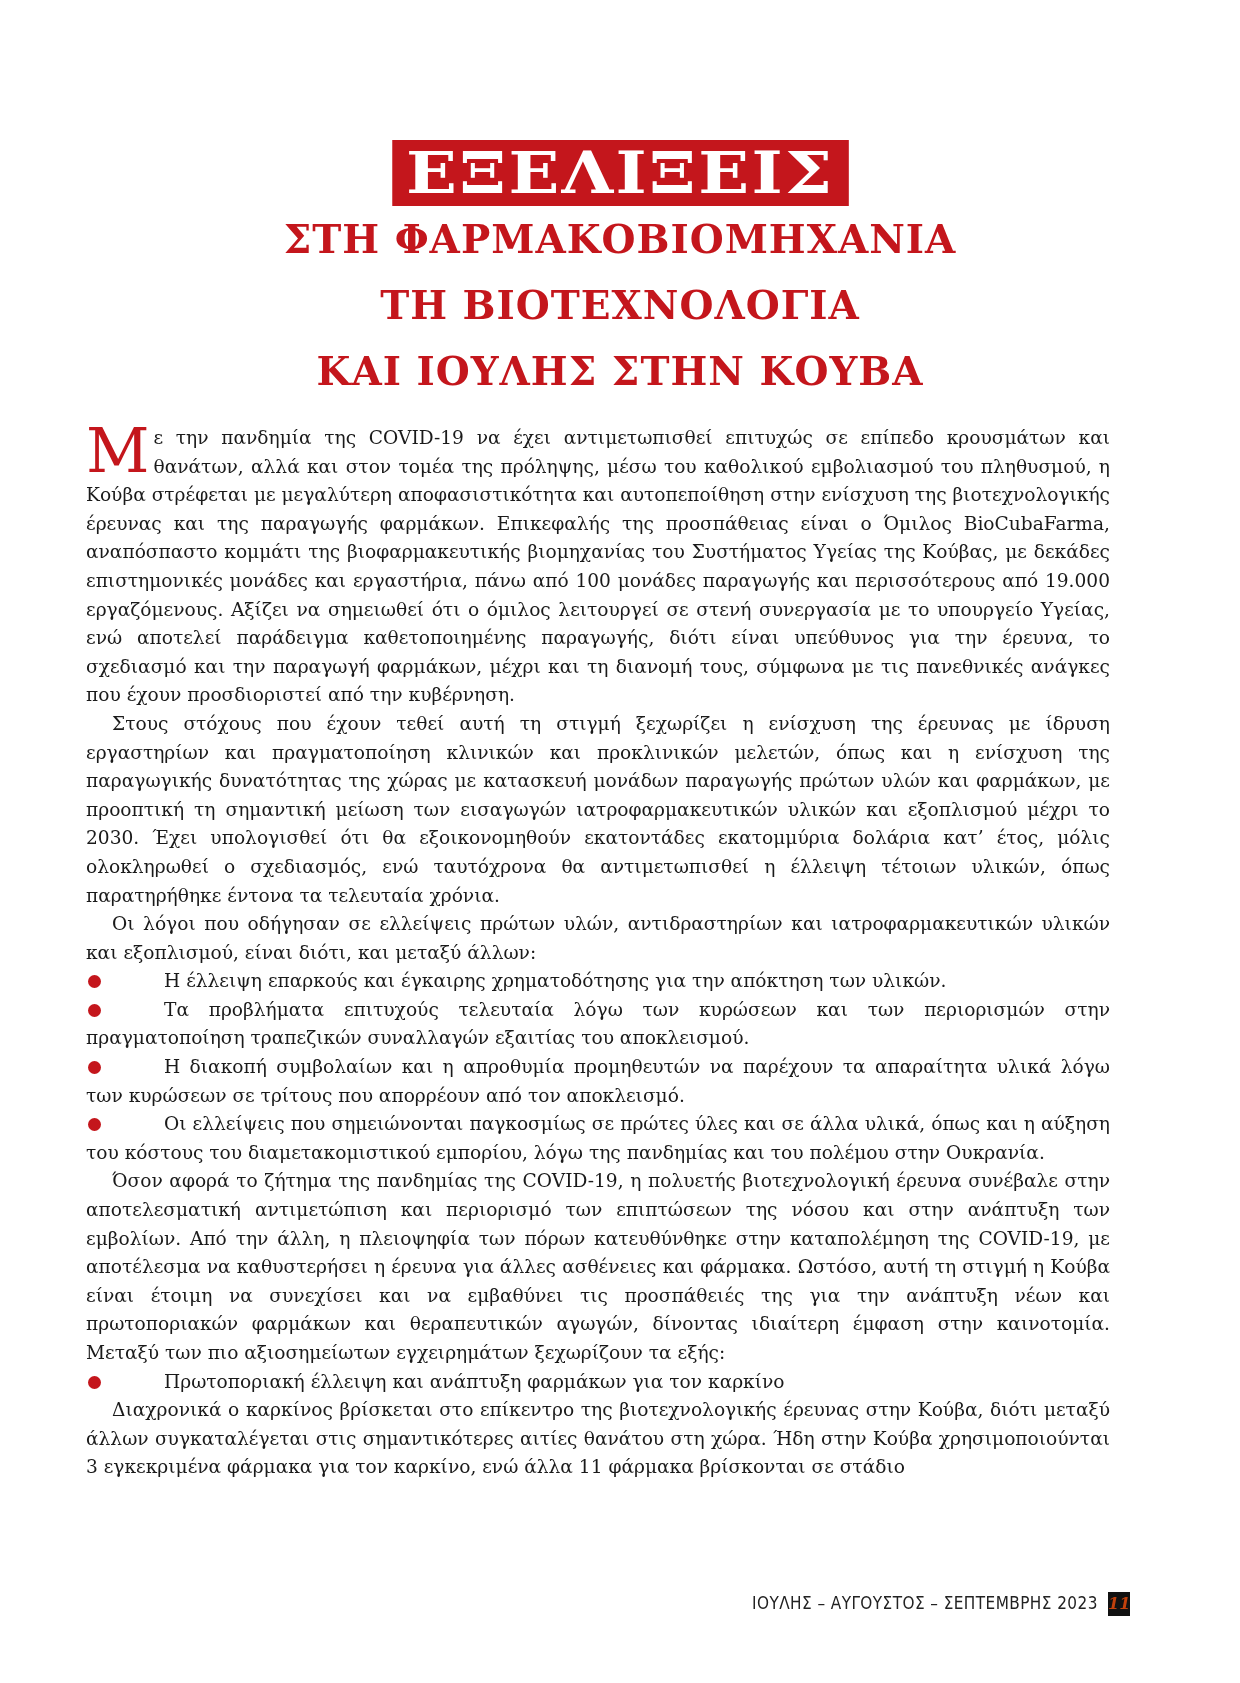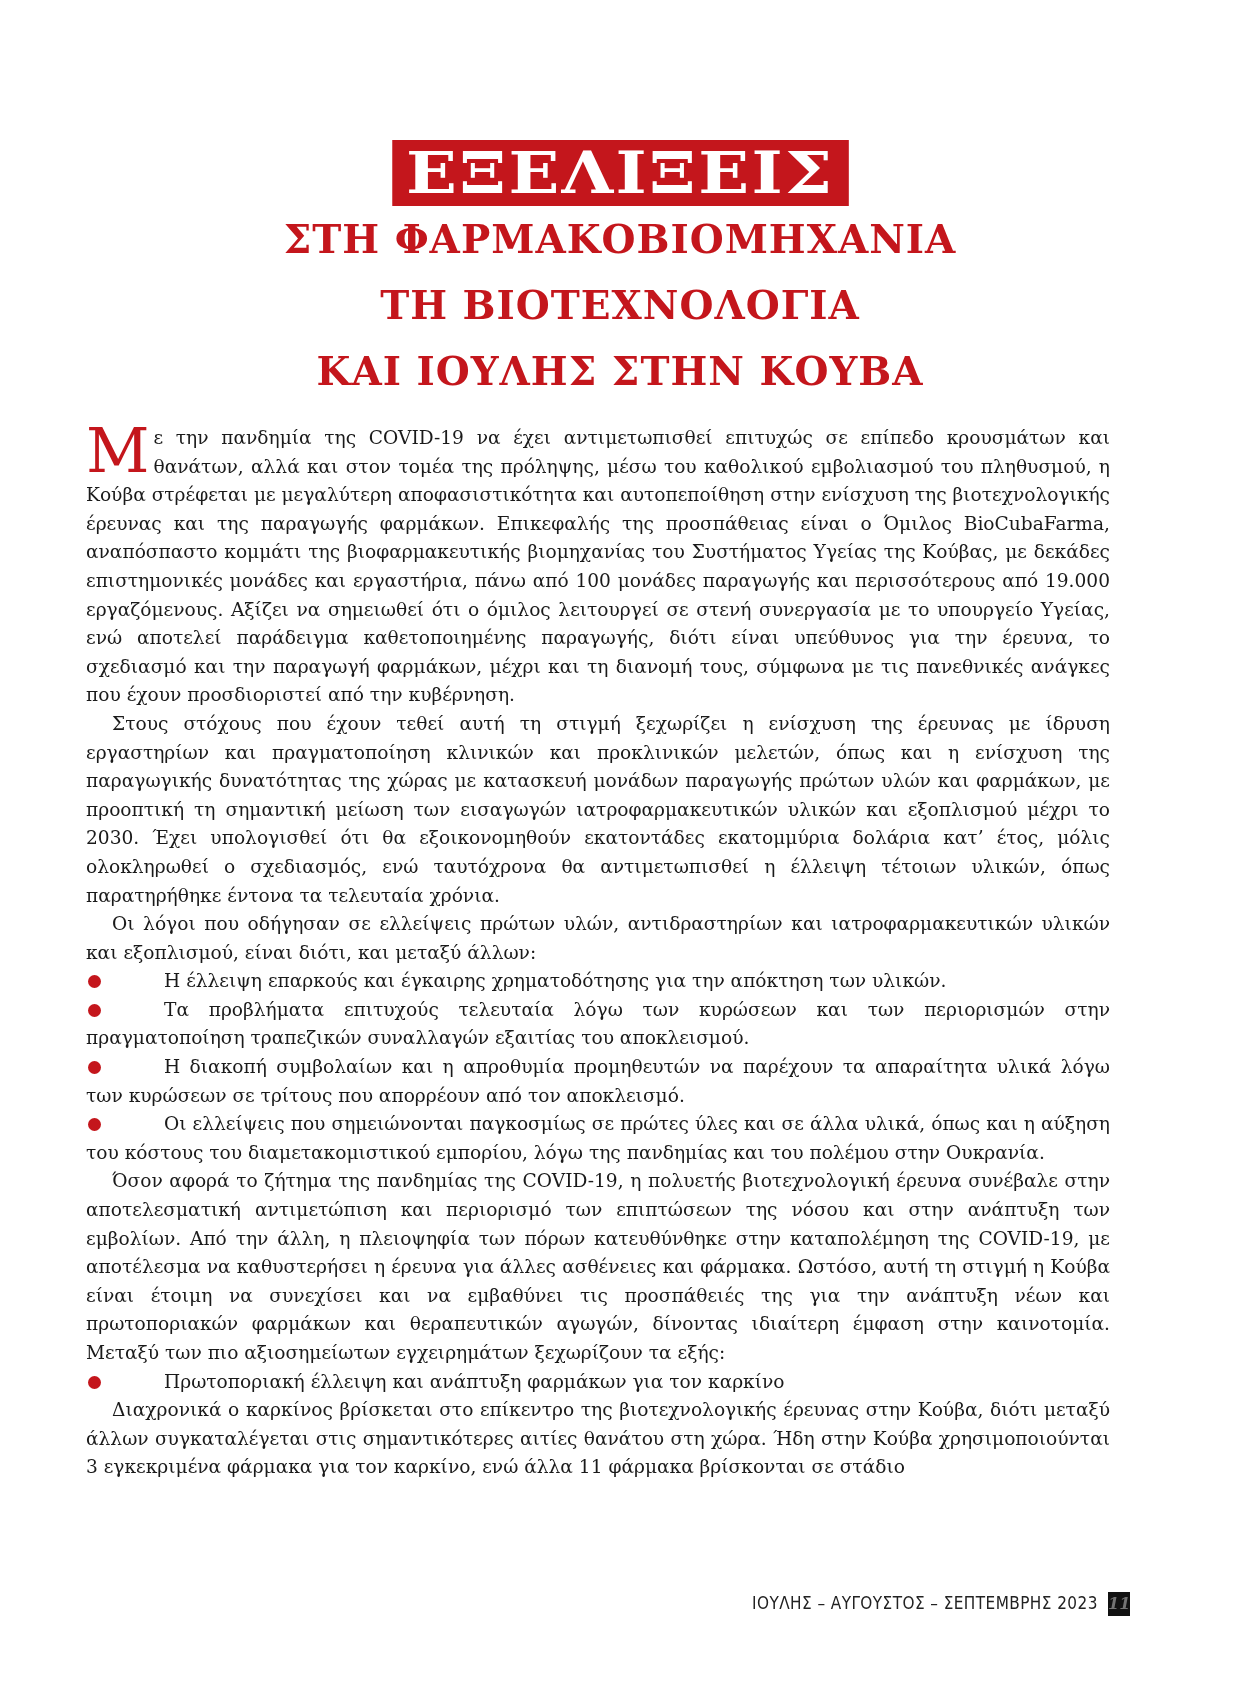--- a/index.html
+++ b/index.html
@@ -23,21 +23,21 @@
              margin: 2px 4px 0 0; font-family: "DejaVu Serif", serif; }
   .bullet { position: relative; padding-left: 78px; text-indent: 0 !important; }
   .bullet-dot { position: absolute; left: 2px; top: 8px; width: 13px; height: 13px;
                 border-radius: 50%; background: #c4161c; }
   .bullet.hanging { padding-left: 0; text-indent: 78px !important; }
   .bullet.hanging .bullet-dot { top: 8px; }
 
   .footer { position: absolute; top: 1592px; right: 110px; display: flex; gap: 10px; }
   .footer-text { font-family: "DejaVu Sans", sans-serif; font-size: 18px; color: #222;
                  letter-spacing: 0.5px; transform: scaleX(0.85); transform-origin: right; }
-  .page-num { background: #111; color: #737373; font-family: "DejaVu Serif", serif; font-weight: bold;
+  .page-num { background: #111; color: #c2410c; font-family: "DejaVu Serif", serif; font-weight: bold;
               font-style: italic; font-size: 16px; line-height: 24px; width: 22px; text-align: center; }
 </style>
 </head>
 <body>
 
 <div class="title-block">
   <div class="kicker-wrap">
     <span class="kicker">ΕΞΕΛΙΞΕΙΣ</span>
   </div>
   <div class="headline-line">ΣΤΗ ΦΑΡΜΑΚΟΒΙΟΜΗΧΑΝΙΑ</div>

